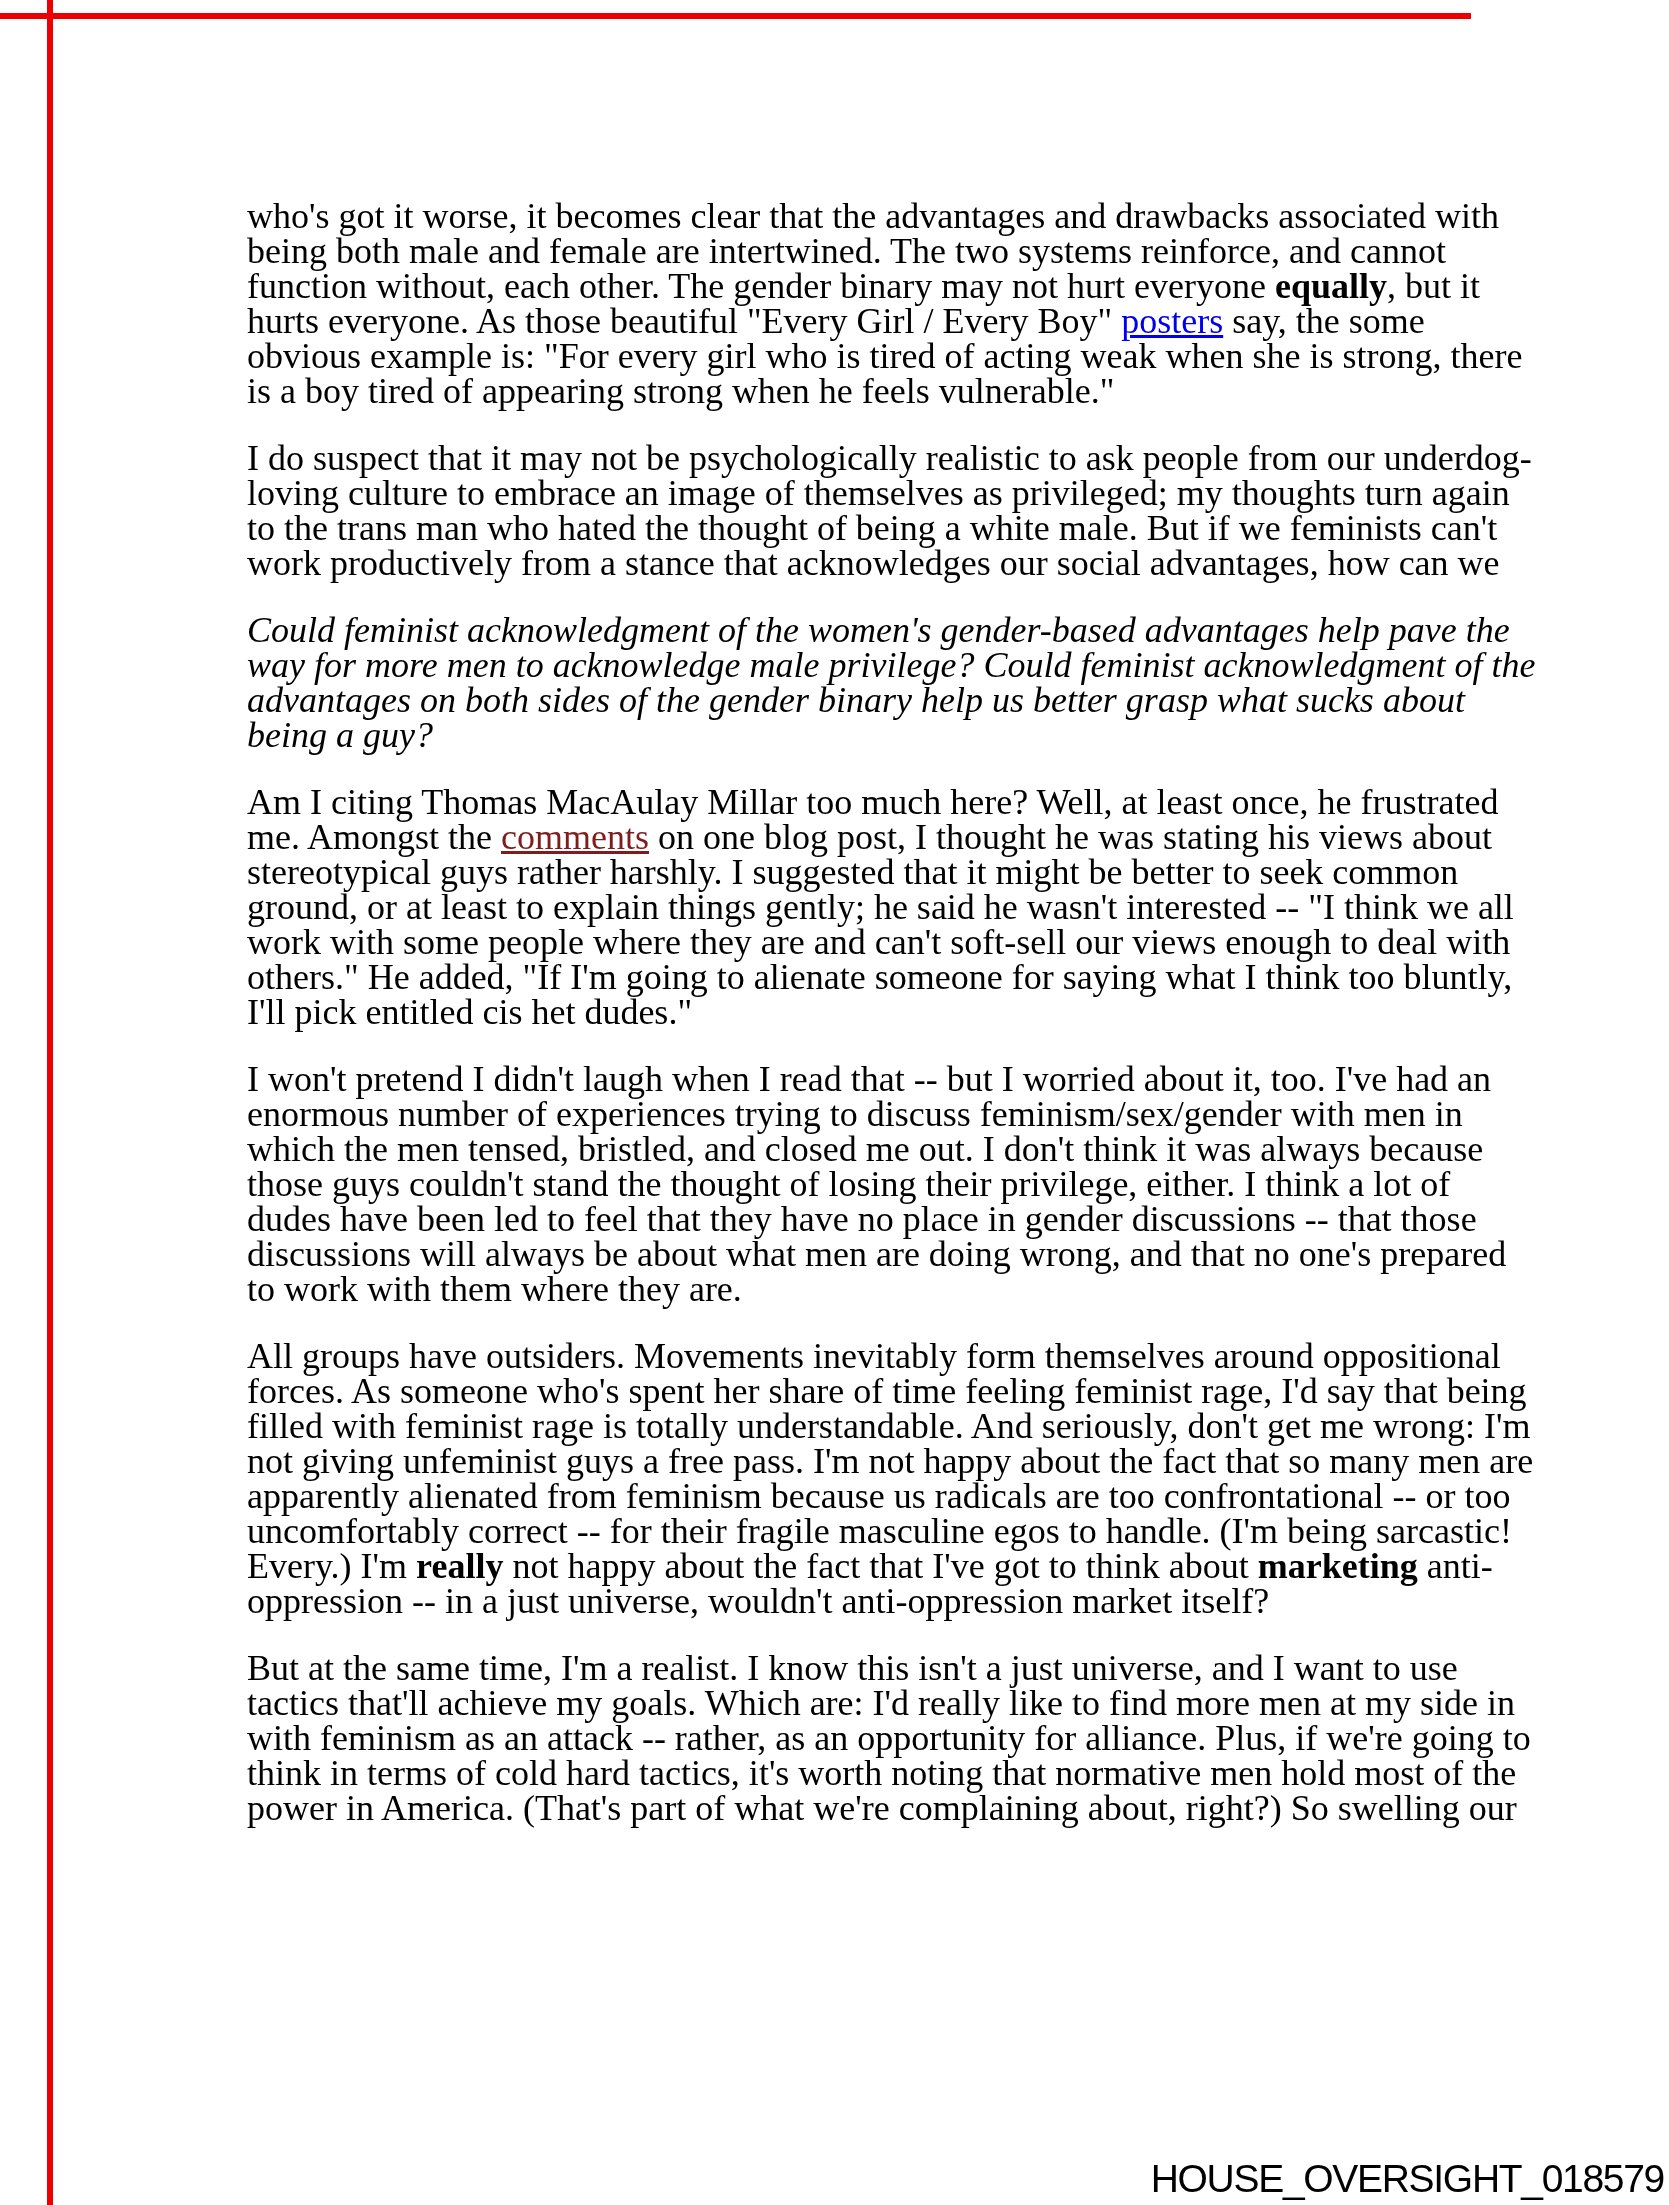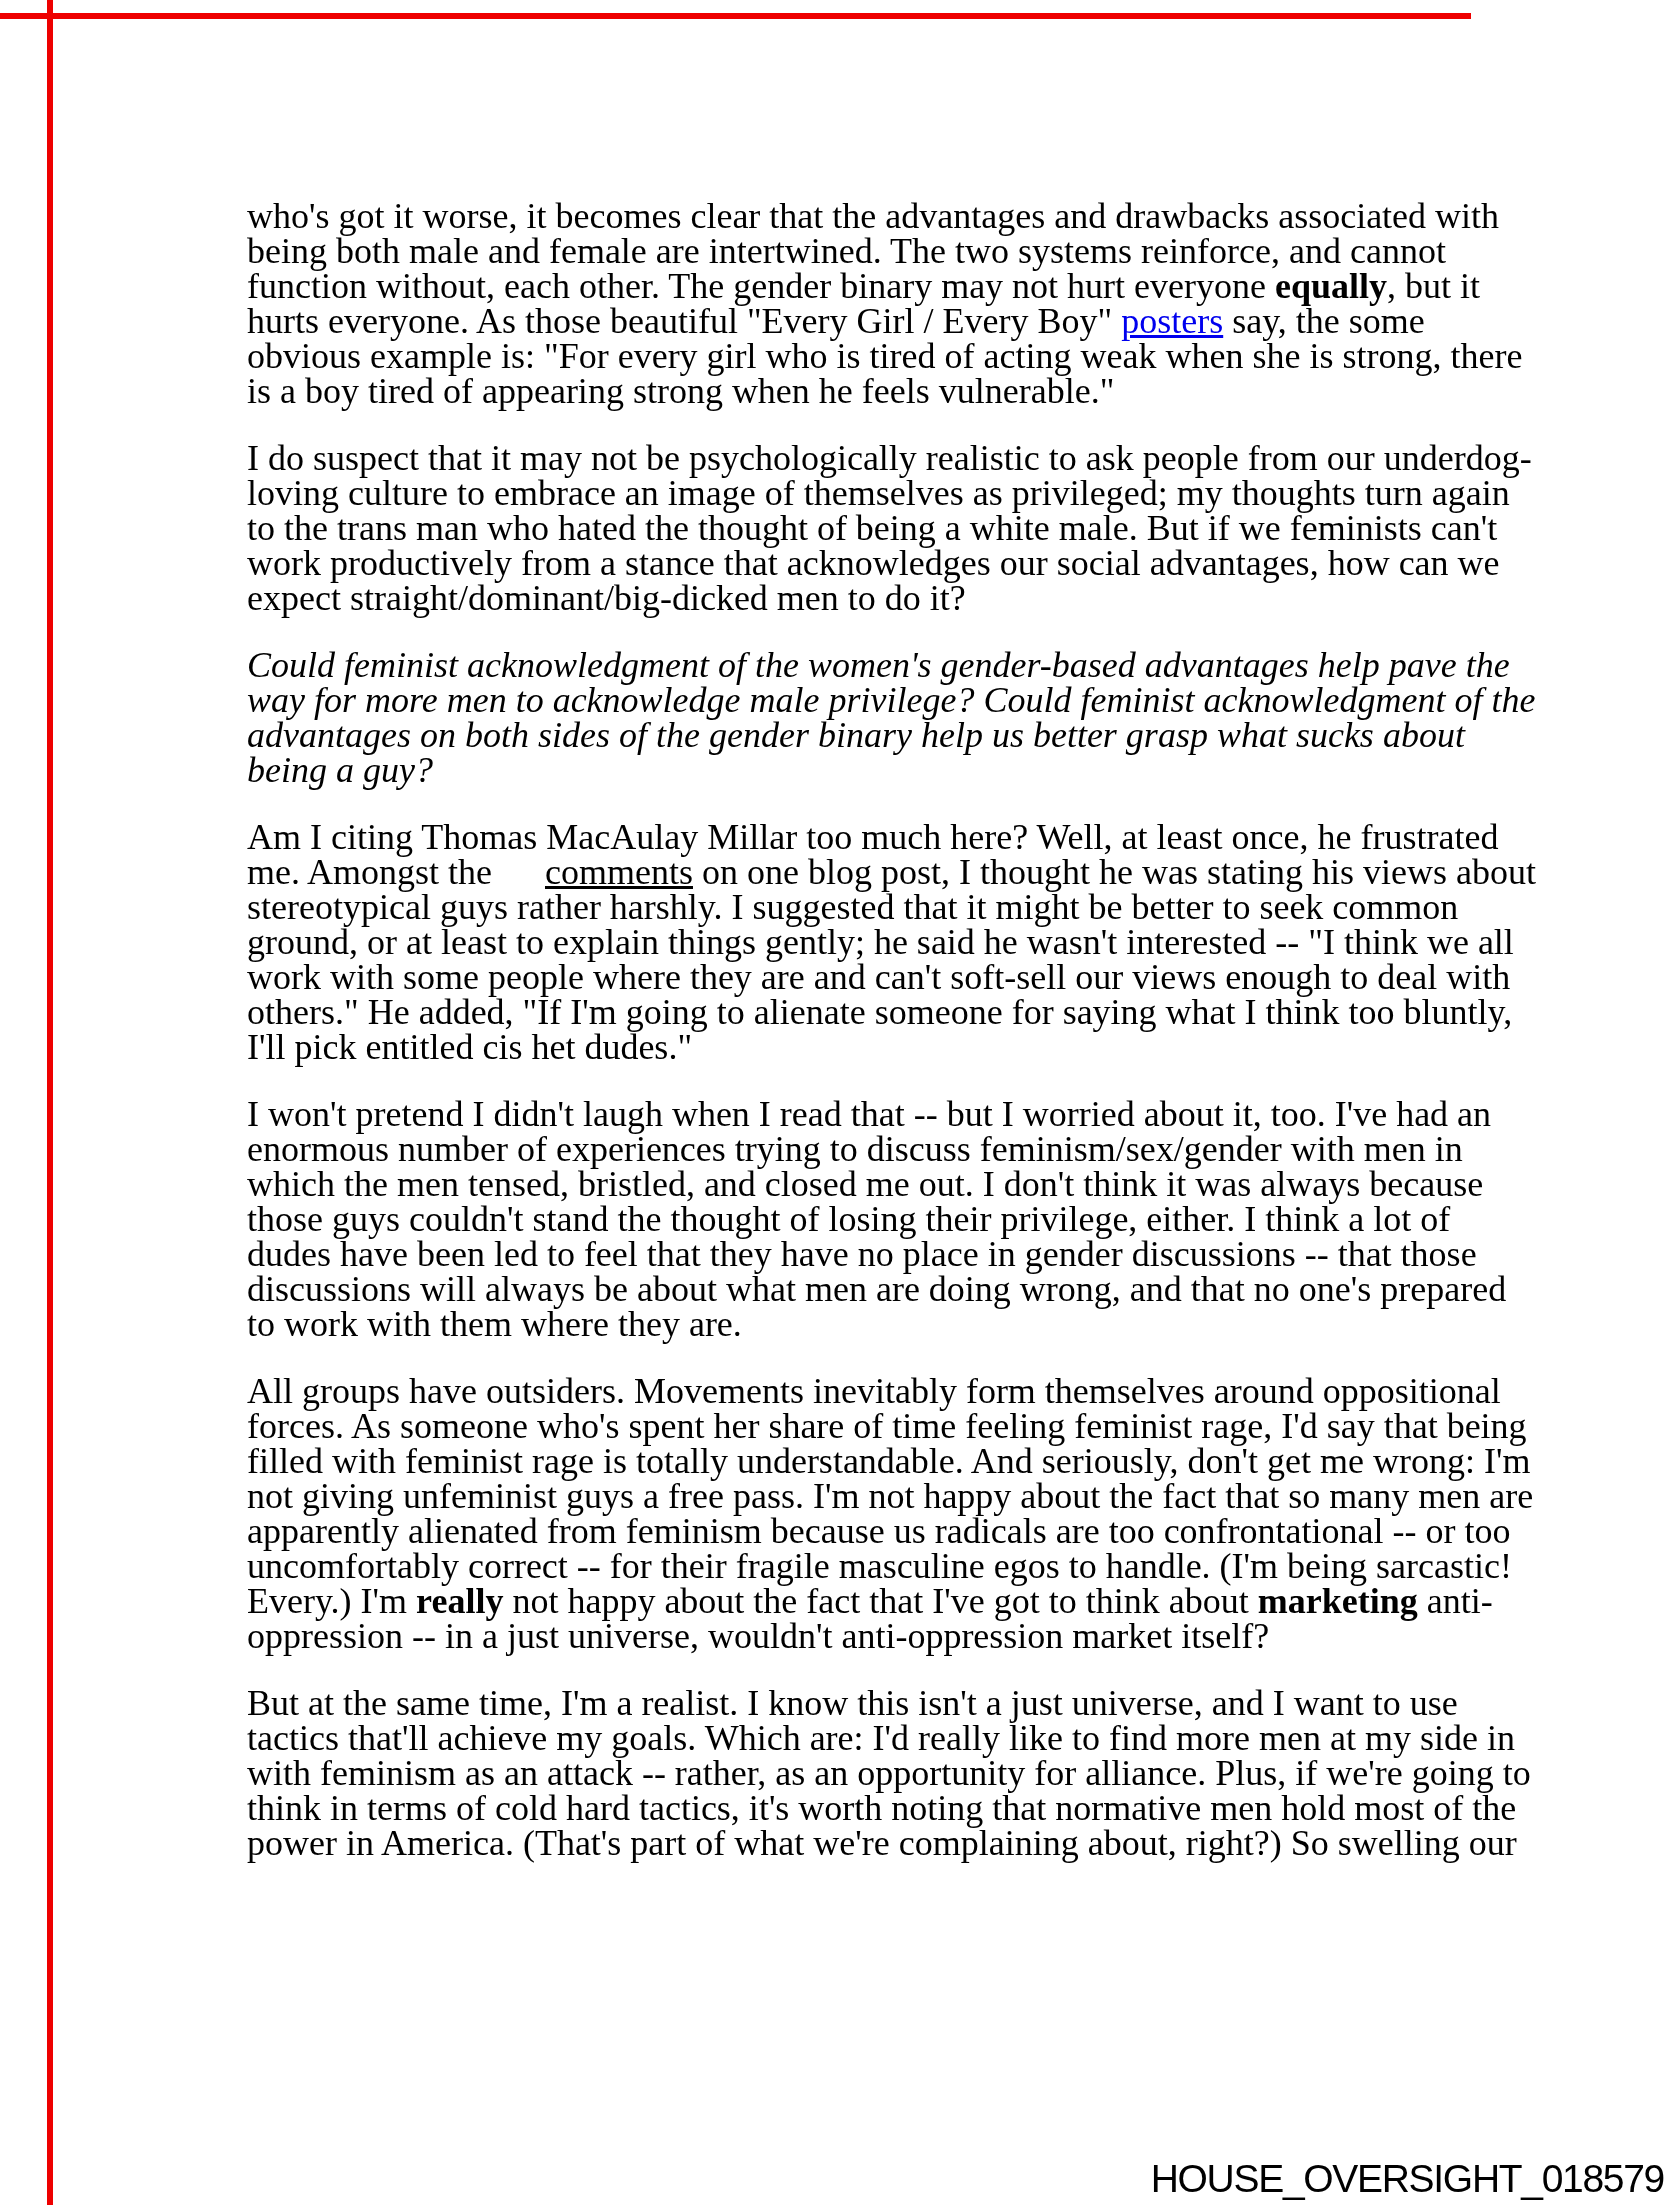--- a/index.html
+++ b/index.html
@@ -48,31 +48,30 @@
       <div class="line"><span>function without, each other. The gender binary may not hurt everyone </span><b>equally</b><span>, but it</span></div>
       <div class="line"><span>hurts everyone. As those beautiful "Every Girl / Every Boy" </span><a href="#" style="color: rgb(0, 0, 238);">posters</a><span> say, the some</span></div>
       <div class="line"><span>obvious example is: "For every girl who is tired of acting weak when she is strong, there</span></div>
       <div class="line"><span>is a boy tired of appearing strong when he feels vulnerable."</span></div>
     </div>
     <div class="para">
       <div class="line"><span>I do suspect that it may not be psychologically realistic to ask people from our underdog-</span></div>
       <div class="line"><span>loving culture to embrace an image of themselves as privileged; my thoughts turn again</span></div>
       <div class="line"><span>to the trans man who hated the thought of being a white male. But if we feminists can't</span></div>
       <div class="line"><span>work productively from a stance that acknowledges our social advantages, how can we</span></div>
-      <div class="line"><span>expect straight/dominant/big-dicked men to do it?</span></div>
     </div>
     <div class="para italic">
       <div class="line"><span>Could feminist acknowledgment of the women's gender-based advantages help pave the</span></div>
       <div class="line"><span>way for more men to acknowledge male privilege? Could feminist acknowledgment of the</span></div>
       <div class="line"><span>advantages on both sides of the gender binary help us better grasp what sucks about</span></div>
       <div class="line"><span>being a guy?</span></div>
     </div>
     <div class="para">
       <div class="line"><span>Am I citing Thomas MacAulay Millar too much here? Well, at least once, he frustrated</span></div>
-      <div class="line"><span>me. Amongst the </span><a href="#" style="color: #000000; margin-left: 44px;">comments</a><span> on one blog post, I thought he was stating his views about</span></div>
+      <div class="line"><span>me. Amongst the </span><a href="#" style="color: #7f1d1d;">comments</a><span> on one blog post, I thought he was stating his views about</span></div>
       <div class="line"><span>stereotypical guys rather harshly. I suggested that it might be better to seek common</span></div>
       <div class="line"><span>ground, or at least to explain things gently; he said he wasn't interested -- "I think we all</span></div>
       <div class="line"><span>work with some people where they are and can't soft-sell our views enough to deal with</span></div>
       <div class="line"><span>others." He added, "If I'm going to alienate someone for saying what I think too bluntly,</span></div>
       <div class="line"><span>I'll pick entitled cis het dudes."</span></div>
     </div>
     <div class="para">
       <div class="line"><span>I won't pretend I didn't laugh when I read that -- but I worried about it, too. I've had an</span></div>
       <div class="line"><span>enormous number of experiences trying to discuss feminism/sex/gender with men in</span></div>
       <div class="line"><span>which the men tensed, bristled, and closed me out. I don't think it was always because</span></div>

